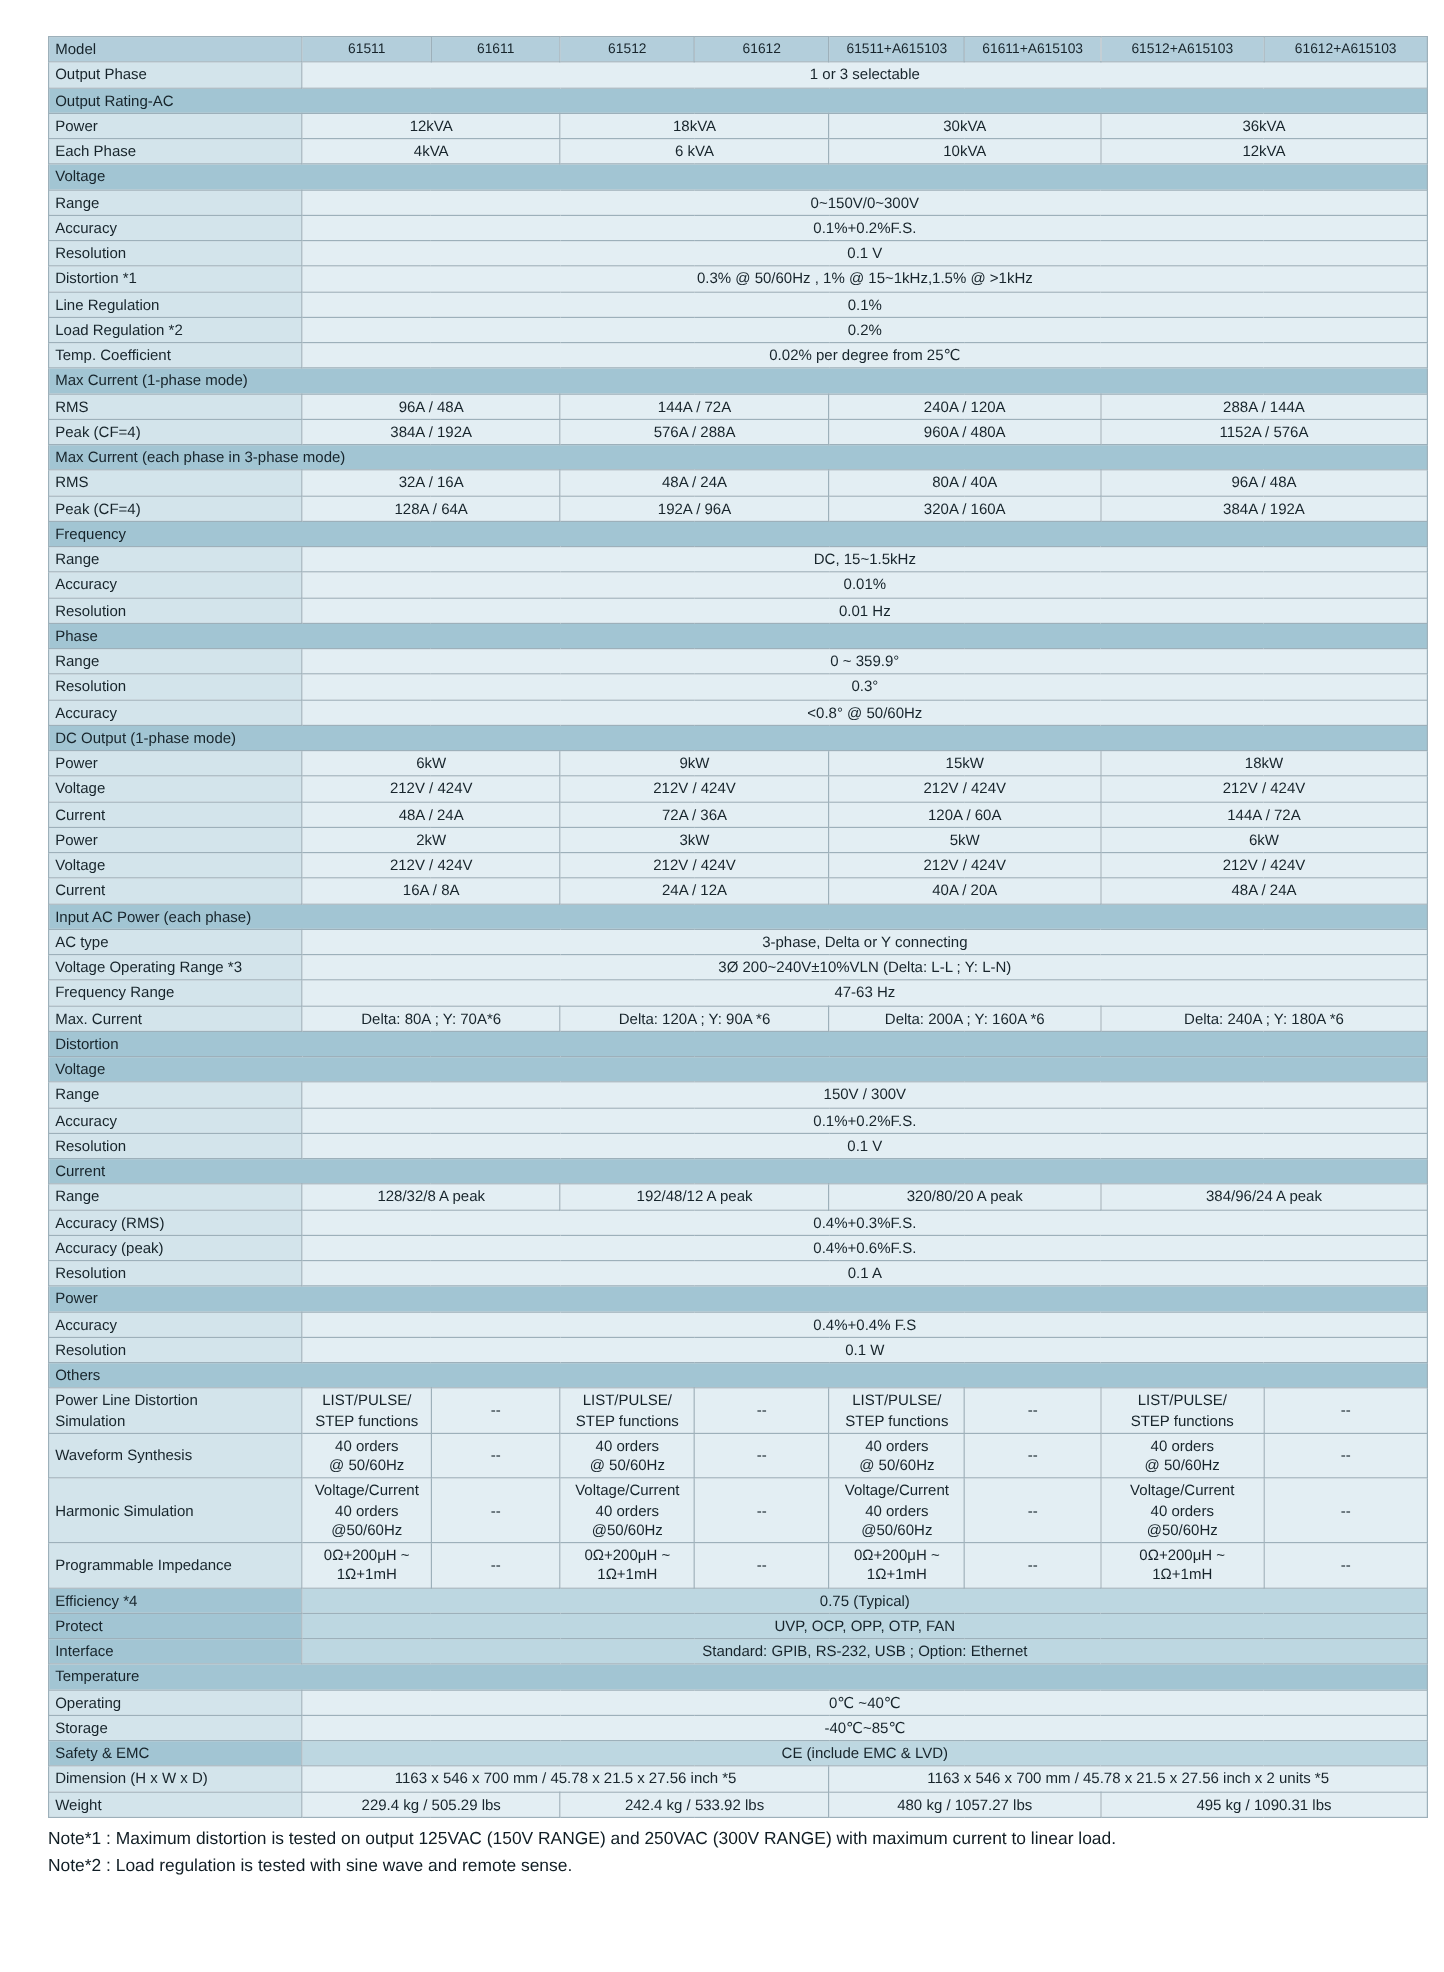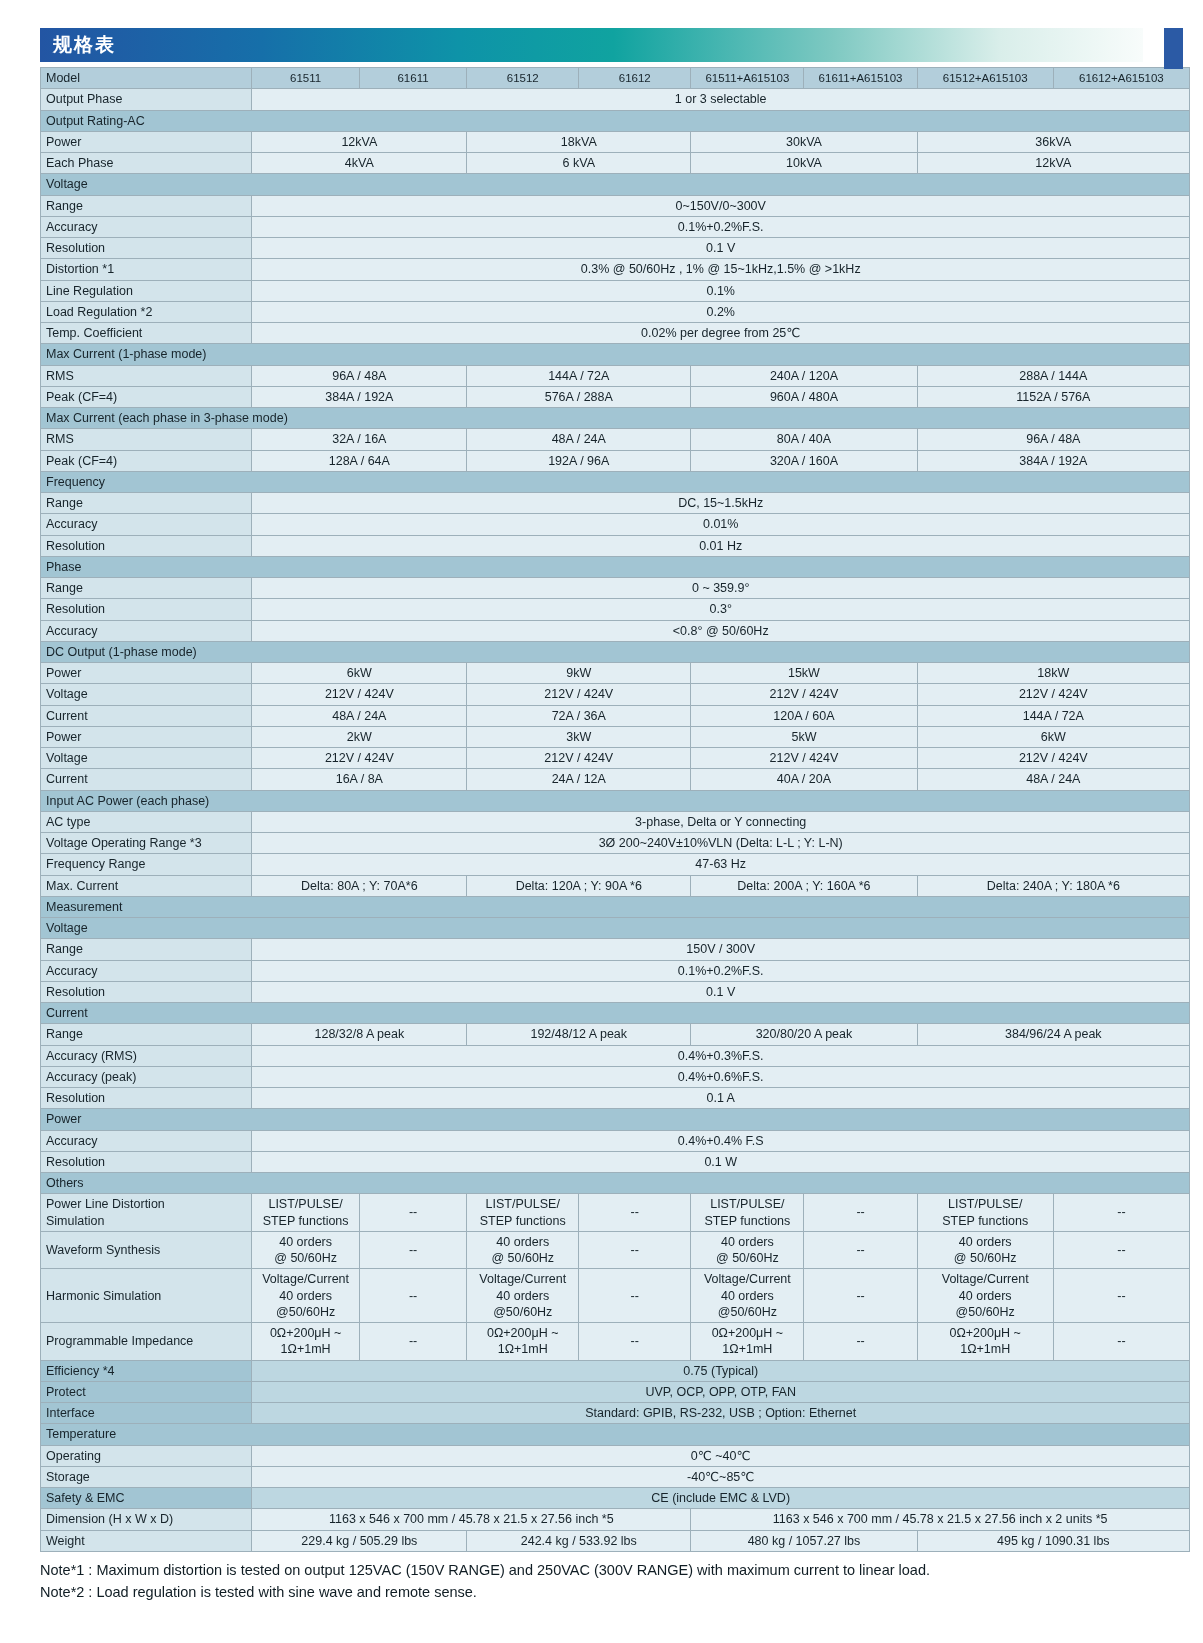--- a/index.html
+++ b/index.html
@@ -37,26 +37,20 @@
   .spec td.blueval{background:#bdd7e1;}
 
   .notes{margin-top:7px;position:relative;width:1149px;font-size:14.5px;line-height:1.56;color:#101d24;}
   .notes p{margin:0;max-width:905px;}
 </style>
 </head>
 <body>
 
 <div class="page">
 
-  <div class="hdr">
-    <div class="banner">
-      <span class="banner-title">规格表</span>
-    </div>
-    <div class="corner"></div>
-  </div>
 
   <table class="spec">
     <colgroup>
       <col class="c1">
         <col class="c2">
         <col class="c3">
         <col class="c4">
         <col class="c5">
       <col class="c6">
         <col class="c7">
@@ -252,21 +246,21 @@
           <td colspan="8" class="val">47-63 Hz</td>
         </tr>
         <tr>
           <td class="lbl">Max. Current</td>
           <td colspan="2" class="val">Delta: 80A ; Y: 70A*6</td>
           <td colspan="2" class="val">Delta: 120A ; Y: 90A *6</td>
           <td colspan="2" class="val">Delta: 200A ; Y: 160A *6</td>
           <td colspan="2" class="val">Delta: 240A ; Y: 180A *6</td>
         </tr>
         <tr>
-          <td colspan="9" class="sec">Measurement</td>
+          <td colspan="9" class="sec">Distortion</td>
         </tr>
         <tr>
           <td colspan="9" class="sec">Voltage</td>
         </tr>
         <tr>
           <td class="lbl">Range</td>
           <td colspan="8" class="val">150V / 300V</td>
         </tr>
         <tr>
           <td class="lbl">Accuracy</td>

